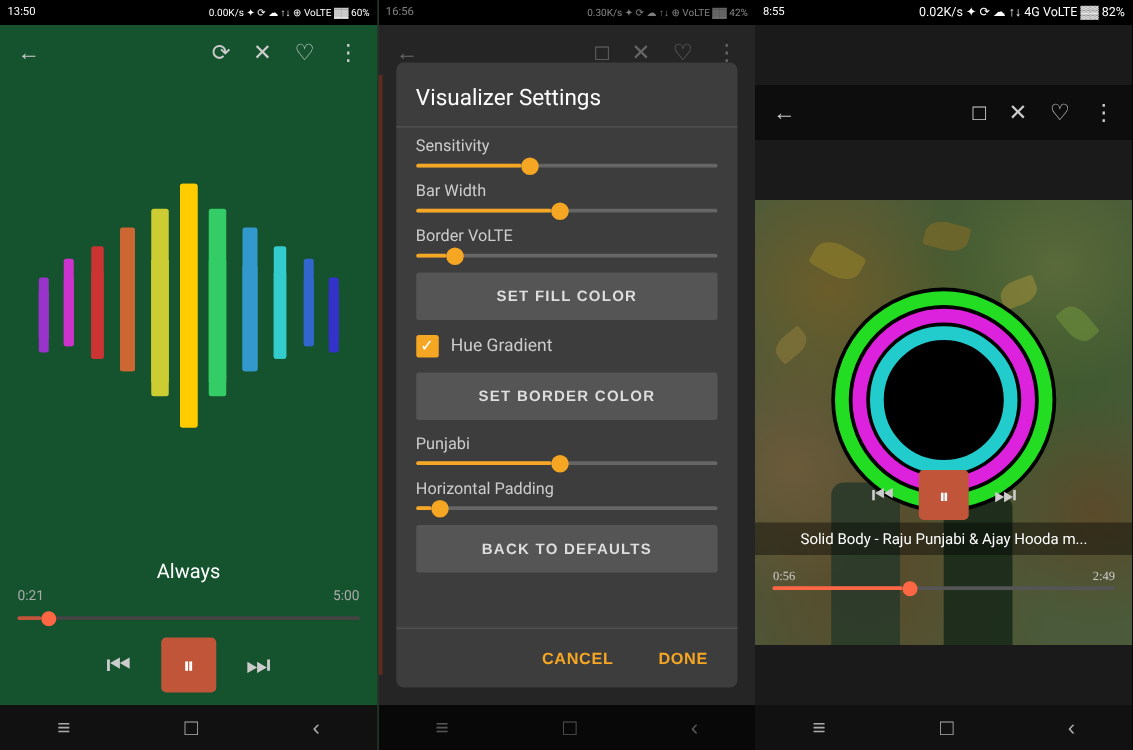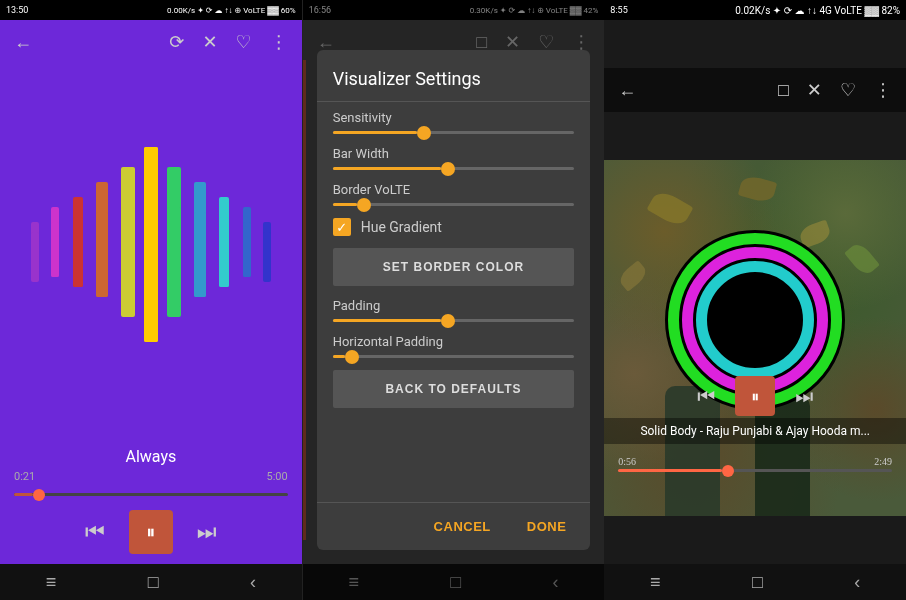--- a/index.html
+++ b/index.html
@@ -16,21 +16,21 @@
     
     .panel {
       flex: 1;
       display: flex;
       flex-direction: column;
       position: relative;
       overflow: hidden;
     }
 
     .panel-1 {
-      background: #6d28d9;
+      background: #14532d;
       border-right: 1px solid #222;
     }
 
     .status-bar {
       height: 20px;
       background: #000;
       display: flex;
       align-items: center;
       justify-content: space-between;
       padding: 0 6px;
@@ -546,33 +546,34 @@
       
       <div class="setting-row">
         <div class="setting-label">Border VoLTE</div>
         <div class="slider-track">
           <div class="slider-fill" style="width:10%;"></div>
           <div class="slider-thumb" style="left:10%;"></div>
         </div>
       </div>
 
       
+      <button class="action-btn">SET FILL COLOR</button>
 
       
       <div class="checkbox-row">
         <div class="checkbox-box">✓</div>
         <span class="checkbox-label">Hue Gradient</span>
       </div>
 
       
       <button class="action-btn">SET BORDER COLOR</button>
 
       
       <div class="setting-row">
-        <div class="setting-label">Padding</div>
+        <div class="setting-label">Punjabi</div>
         <div class="slider-track">
           <div class="slider-fill" style="width:45%;"></div>
           <div class="slider-thumb" style="left:45%;"></div>
         </div>
       </div>
 
       
       <div class="setting-row">
         <div class="setting-label">Horizontal Padding</div>
         <div class="slider-track">

